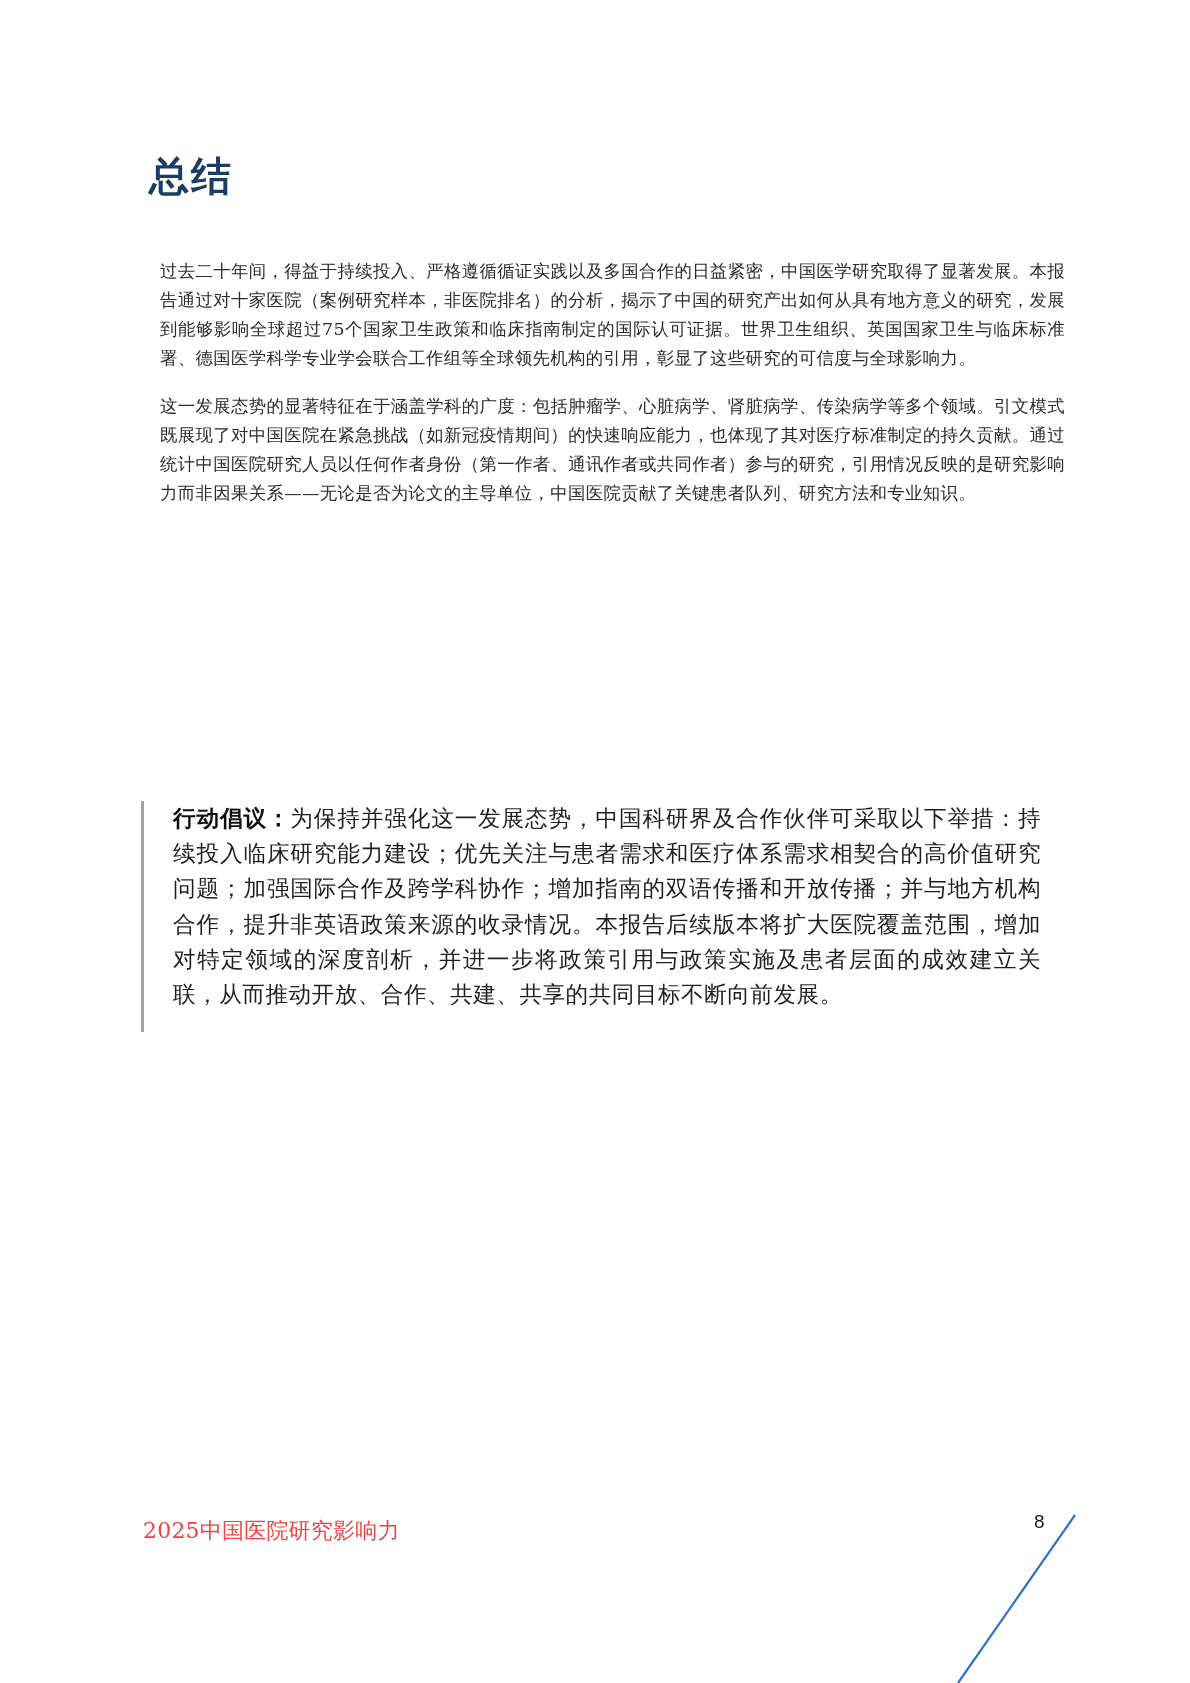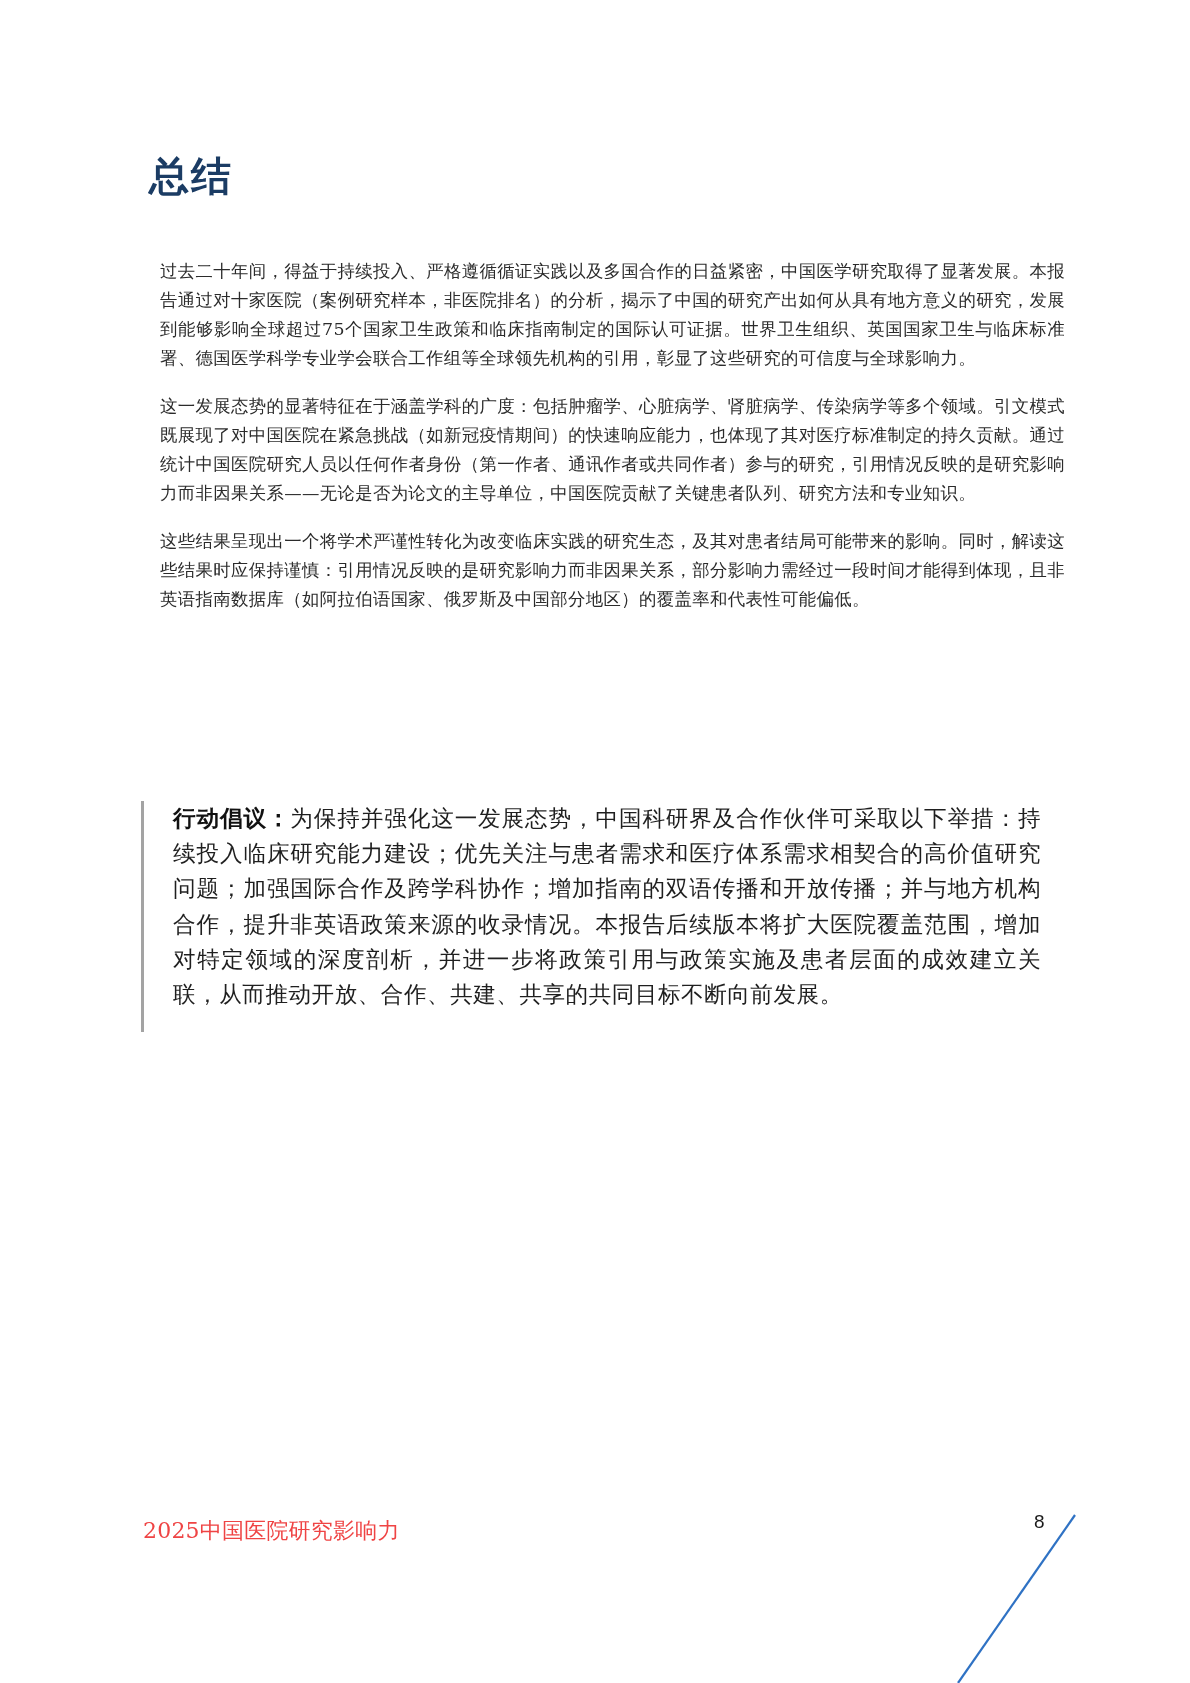--- a/index.html
+++ b/index.html
@@ -91,21 +91,20 @@
     }
   </style>
 </head>
 <body>
 
 <h1 class="page-title">总结</h1>
 
 <div class="body-text">
   <p>过去二十年间，得益于持续投入、严格遵循循证实践以及多国合作的日益紧密，中国医学研究取得了显著发展。本报告通过对十家医院（案例研究样本，非医院排名）的分析，揭示了中国的研究产出如何从具有地方意义的研究，发展到能够影响全球超过75个国家卫生政策和临床指南制定的国际认可证据。世界卫生组织、英国国家卫生与临床标准署、德国医学科学专业学会联合工作组等全球领先机构的引用，彰显了这些研究的可信度与全球影响力。</p>
   <p>这一发展态势的显著特征在于涵盖学科的广度：包括肿瘤学、心脏病学、肾脏病学、传染病学等多个领域。引文模式既展现了对中国医院在紧急挑战（如新冠疫情期间）的快速响应能力，也体现了其对医疗标准制定的持久贡献。通过统计中国医院研究人员以任何作者身份（第一作者、通讯作者或共同作者）参与的研究，引用情况反映的是研究影响力而非因果关系——无论是否为论文的主导单位，中国医院贡献了关键患者队列、研究方法和专业知识。</p>
-  <p>这些结果呈现出一个将学术严谨性转化为改变临床实践的研究生态，及其对患者结局可能带来的影响。同时，解读这些结果时应保持谨慎：引用情况反映的是研究影响力而非因果关系，部分影响力需经过一段时间才能得到体现，且非英语指南数据库（如阿拉伯语国家、俄罗斯及中国部分地区）的覆盖率和代表性可能偏低。</p>
 </div>
 
 <div class="callout">
   <p><span class="lead">行动倡议：</span><span>为保持并强化这一发展态势，中国科研界及合作伙伴可采取以下举措：持续投入临床研究能力建设；优先关注与患者需求和医疗体系需求相契合的高价值研究问题；加强国际合作及跨学科协作；增加指南的双语传播和开放传播；并与地方机构合作，提升非英语政策来源的收录情况。本报告后续版本将扩大医院覆盖范围，增加对特定领域的深度剖析，并进一步将政策引用与政策实施及患者层面的成效建立关联，从而推动开放、合作、共建、共享的共同目标不断向前发展。</span></p>
 </div>
 
 <div class="footer-title">2025中国医院研究影响力</div>
 <div class="page-number">8</div>
 
 <svg class="corner-line" viewBox="0 0 1190 1683" xmlns="http://www.w3.org/2000/svg">

